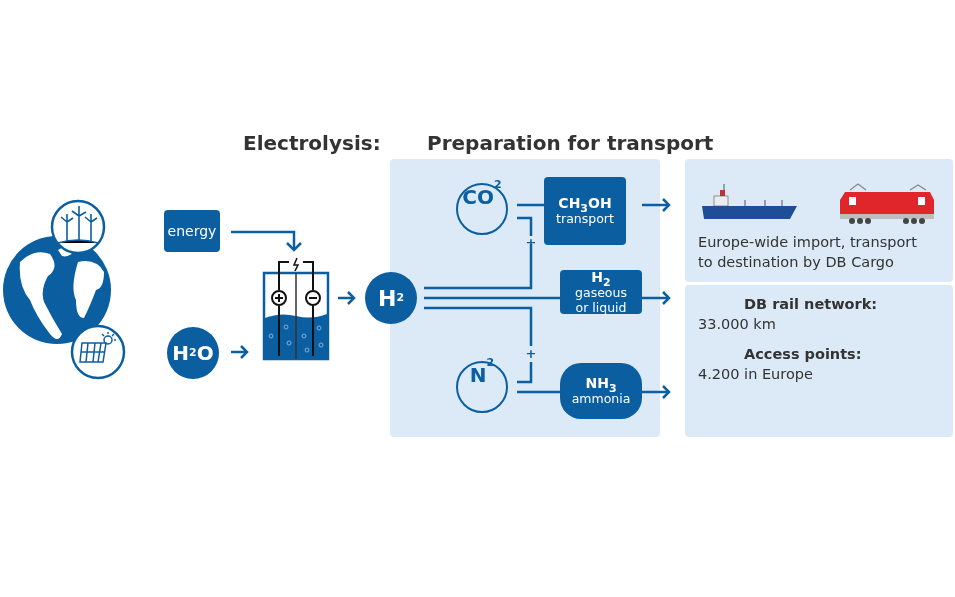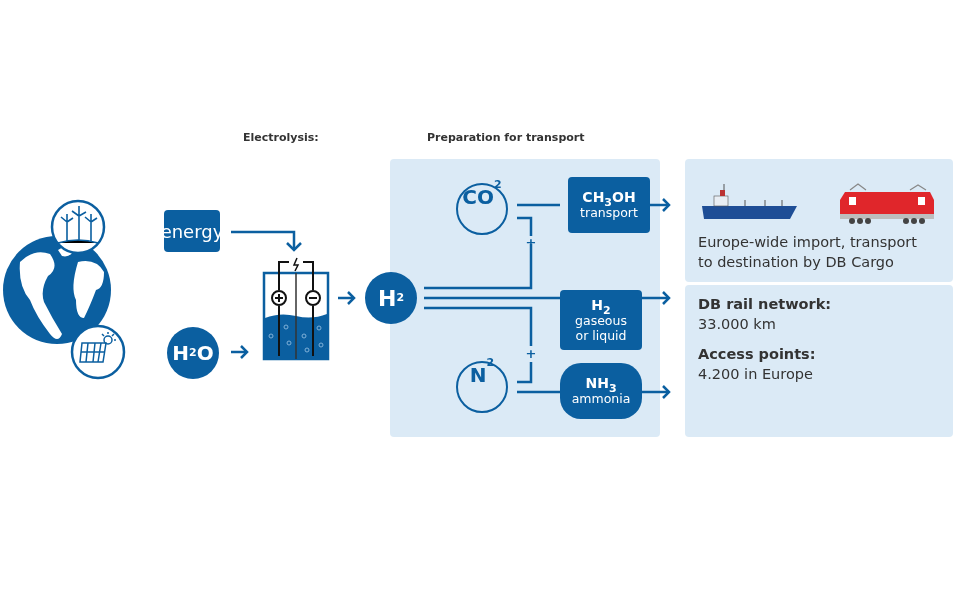--- a/index.html
+++ b/index.html
@@ -1,26 +1,26 @@
 <!DOCTYPE html>
 <html><head>
 <meta charset="utf-8">
 <style>
   html, body { margin:0; padding:0; background:#ffffff; }
   body { width:955px; height:597px; position:relative; overflow:hidden; font-family:"DejaVu Sans", sans-serif; }
   .abs { position:absolute; }
-  .heading { font-weight:bold; font-size:11px; color:#333333; white-space:nowrap; }
+  .heading { font-weight:bold; font-size:20px; color:#333333; white-space:nowrap; }
   .panel { background:#dbeaf6; border-radius:4px; }
   .box { background:#0b5fa0; color:#fff; border-radius:4px; display:flex; flex-direction:column; align-items:center; justify-content:center; text-align:center; font-size:12.5px; line-height:15px; }
   .box b { font-size:14px; }
   .circle-filled { background:#0b5fa0; color:#fff; border-radius:50%; display:flex; align-items:center; justify-content:center; font-weight:bold; font-size:20px; }
   .circle-outline { border:2.5px solid #0b5fa0; color:#0b5fa0; border-radius:50%; display:flex; align-items:flex-start; justify-content:center; font-weight:bold; font-size:20px; box-sizing:border-box; background:transparent; }
   sub { font-size:11px; vertical-align:-4px; line-height:0; }
   .info { color:#333333; font-size:14.5px; line-height:20px; }
-  .info b { font-weight:bold; }
+  .info b { font-weight:bold;margin-left:46px; }
   svg { position:absolute; left:0; top:0; }
 </style>
 </head>
 <body>
 
 <div class="abs heading" style="left:243px; top:131px;">Electrolysis:</div>
 <div class="abs heading" style="left:427px; top:131px;">Preparation for transport</div>
 
 <div class="abs panel" style="left:390px; top:159px; width:270px; height:278px;"></div>
 <div class="abs panel" style="left:685px; top:159px; width:268px; height:123px;"></div>
@@ -130,21 +130,21 @@
       <circle cx="852" cy="221" r="3"></circle>
         <circle cx="860" cy="221" r="3"></circle>
         <circle cx="868" cy="221" r="3"></circle>
       <circle cx="906" cy="221" r="3"></circle>
         <circle cx="914" cy="221" r="3"></circle>
         <circle cx="922" cy="221" r="3"></circle>
     </g>
   </g>
 </svg>
 
-<div class="abs box" style="left:164px; top:210px; width:56px; height:42px; font-size:18px;text-align:right;">
+<div class="abs box" style="left:164px; top:210px; width:56px; height:42px; font-size:14px;text-align:right;">
   <span>energy</span>
 </div>
 
 <div class="abs circle-filled" style="left:167px; top:327px; width:52px; height:52px;">
   <span>H</span>
     <sub>2</sub>
     <span>O</span>
 </div>
 
 <div class="abs circle-filled" style="left:365px; top:272px; width:52px; height:52px; font-size:22px;">
@@ -155,25 +155,25 @@
 <div class="abs circle-outline" style="left:456px; top:183px; width:52px; height:52px;">
   <span>CO</span>
     <sub>2</sub>
 </div>
 
 <div class="abs circle-outline" style="left:456px; top:361px; width:52px; height:52px;">
   <span>N</span>
     <sub>2</sub>
 </div>
 
-<div class="abs box" style="left:568px; top:177px; width:82px; height:56px;text-align:right;">
+<div class="abs box" style="left:544px; top:177px; width:82px; height:68px;text-align:right;">
   <b><span>CH</span><sub>3</sub><span>OH</span></b>
   <span>transport</span>
 </div>
-<div class="abs box" style="left:560px; top:270px; width:82px; height:60px;margin-top:20px;">
+<div class="abs box" style="left:560px; top:270px; width:82px; height:44px;">
   <b><span>H</span><sub>2</sub></b>
   <span>gaseous</span>
   <span>or liquid</span>
 </div>
 <div class="abs box" style="left:560px; top:363px; width:82px; height:56px;border-radius:21px;">
   <b><span>NH</span><sub>3</sub></b>
   <span>ammonia</span>
 </div>
 
 <div class="abs info" style="left:698px; top:232px;">

